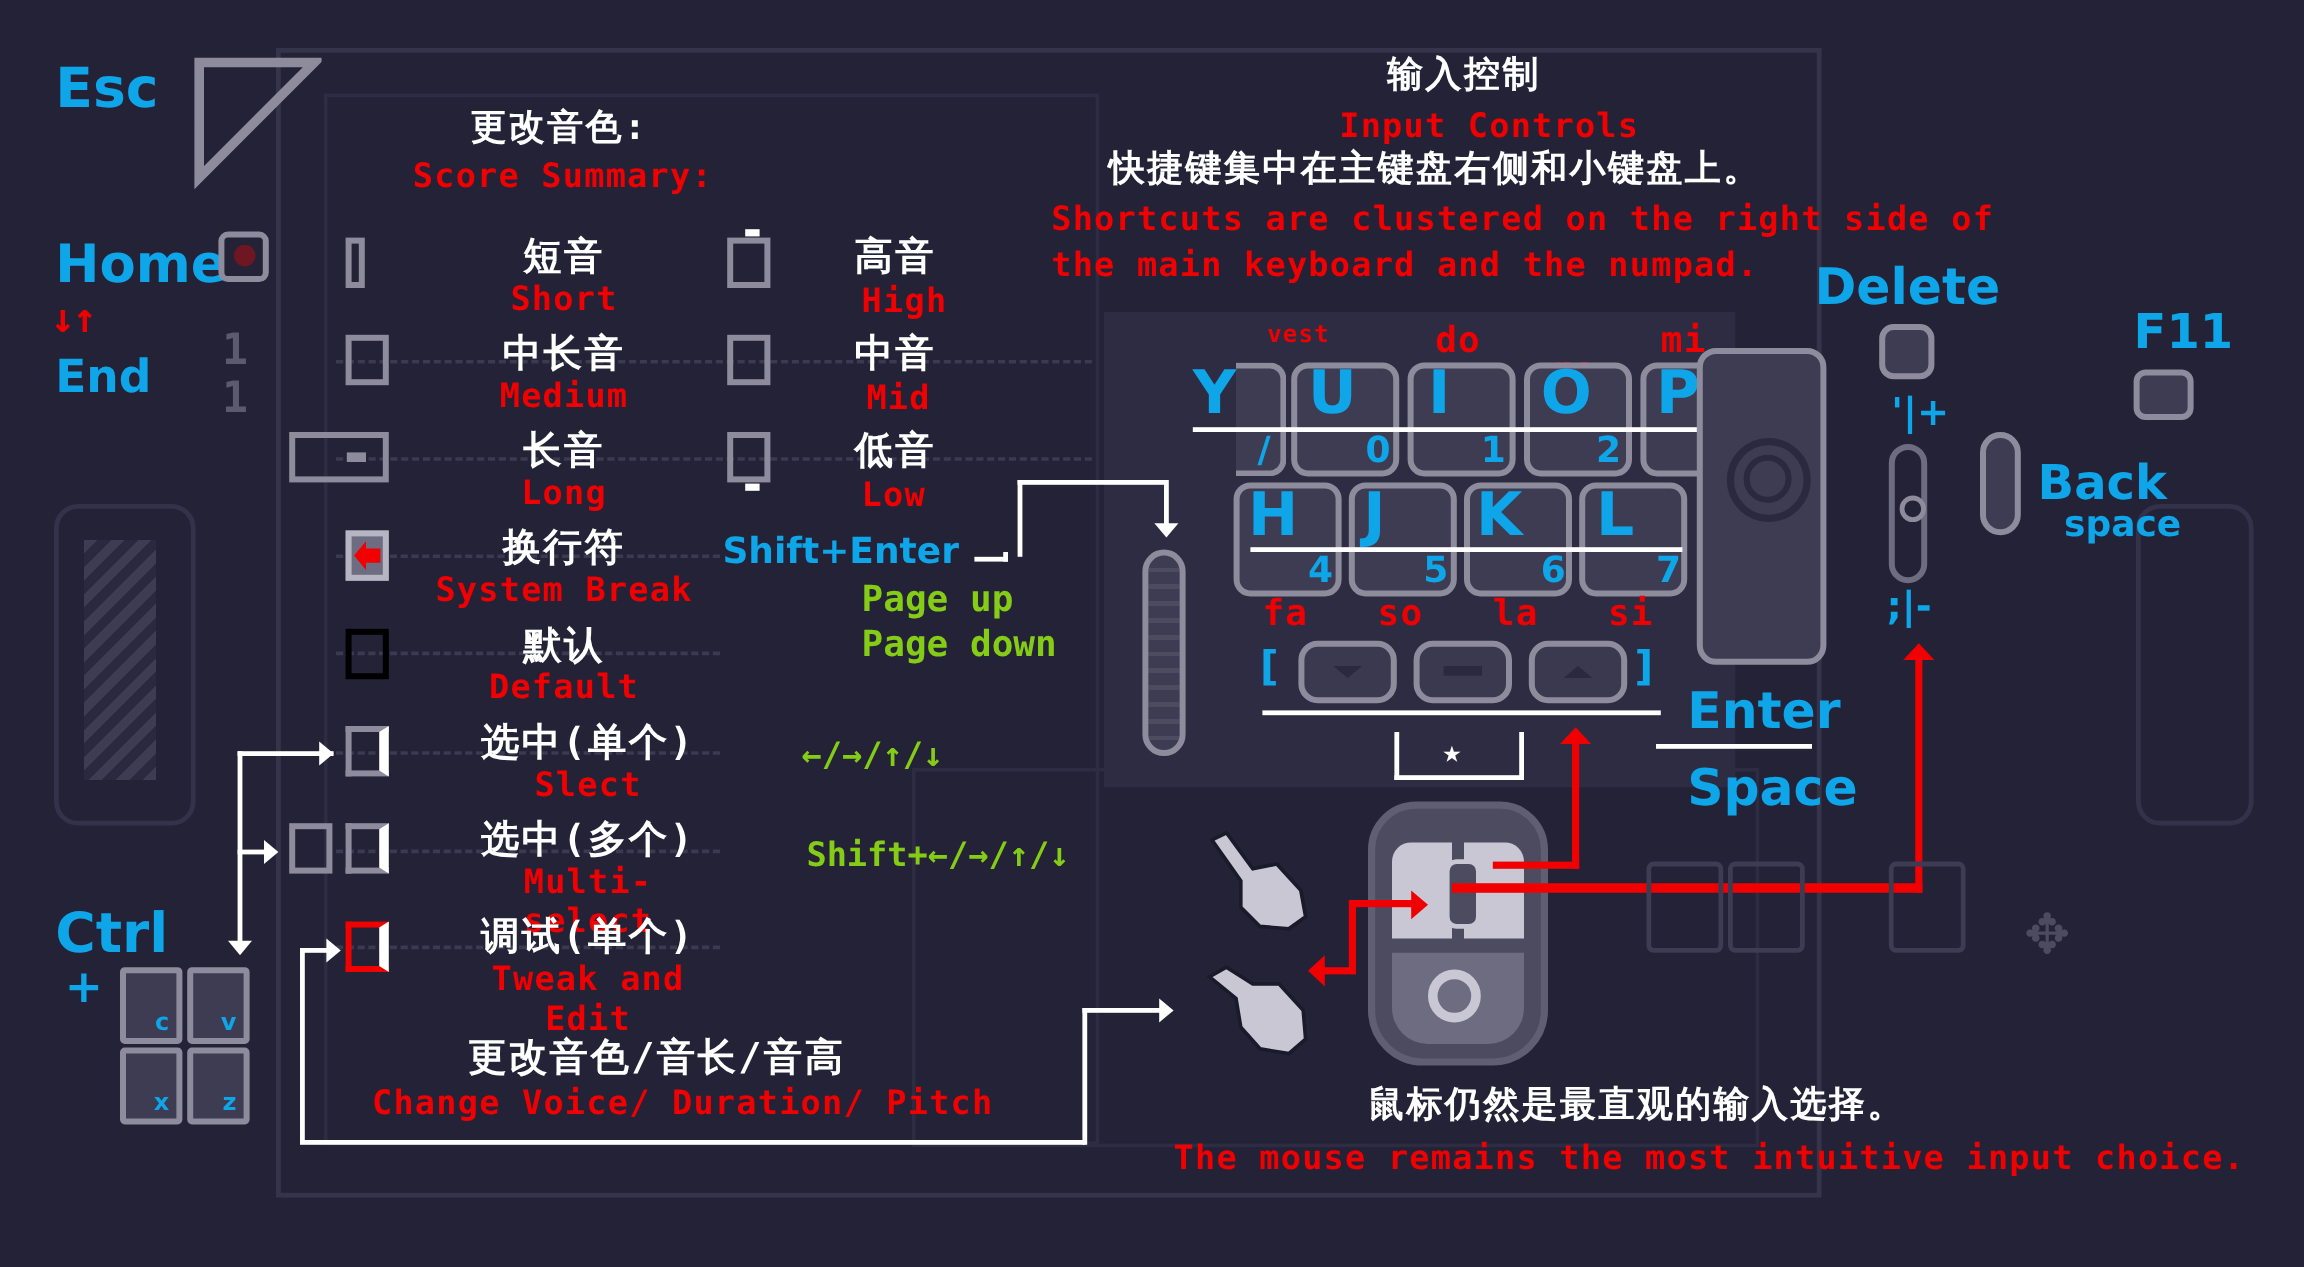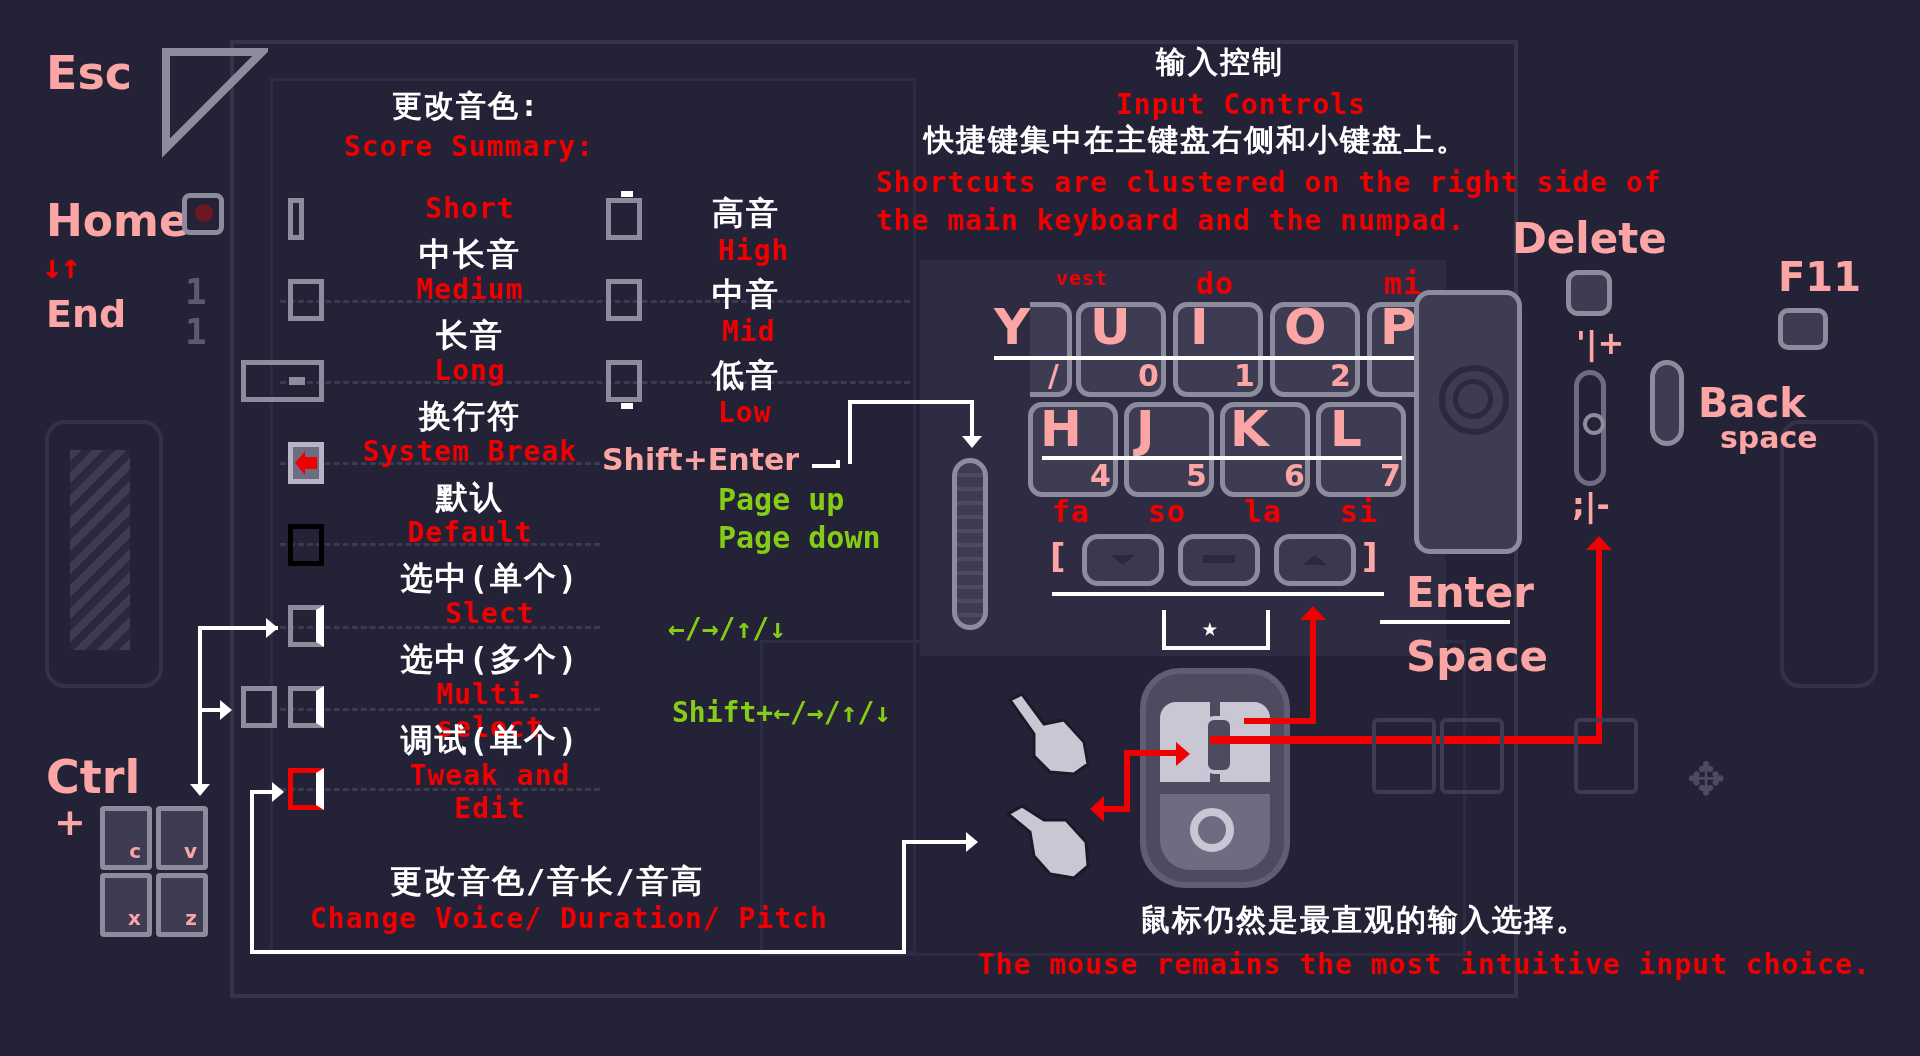--- a/index.html
+++ b/index.html
@@ -3,21 +3,21 @@
 <meta charset="utf-8">
 <style>
   html,body{margin:0;padding:0;}
   body{width:1920px;height:1056px;background:#232236;overflow:hidden;position:relative;
        font-family:"DejaVu Sans Mono","Liberation Mono",monospace;color:#fff;}
   .abs{position:absolute;}
   .frame{position:absolute;border:4px solid #35344a;}
   .frame2{position:absolute;border:3px solid #2d2c42;}
   .zh{color:#fff;font-weight:bold;letter-spacing:2px;}
   .en{color:#f00000;font-weight:bold;letter-spacing:1px;}
-  .key-label{color:#fca5a5;font-weight:bold;font-family:"DejaVu Sans","Liberation Sans",sans-serif;}
+  .key-label{color:#0ea5e9;font-weight:bold;font-family:"DejaVu Sans","Liberation Sans",sans-serif;}
   .grey{color:#84cc16;font-weight:bold;}
   .line-w{position:absolute;background:#fff;}
   .line-r{position:absolute;background:#f00000;}
   .sq{position:absolute;border:5px solid #8e8c9c;box-sizing:border-box;background:transparent;}
   .key{position:absolute;border:5px solid #8e8c9c;border-radius:14px;box-sizing:border-box;background:#3d3c52;}
   .pad{position:absolute;border:5px solid #8e8c9c;border-radius:16px;box-sizing:border-box;background:#3a394f;}
   .dots{position:absolute;border-top:3px dashed #3b3a50;}
   .tag{font-size:28px;}
   .hd{font-size:30px;}
   .row-zh{font-size:32px;}
@@ -87,20 +87,21 @@
       <polygon points="2,16 12,4 12,10 24,10 24,22 12,22 12,28" fill="#f00000"></polygon>
     </svg>
 </div>
 <div class="sq" style="left:288px;top:524px;width:36px;height:42px;border-color:#000;"></div>
 <div class="sq" style="left:288px;top:605px;width:36px;height:42px;border-right:8px solid #fff;"></div>
 <div class="sq" style="left:241px;top:686px;width:36px;height:42px;"></div>
 <div class="sq" style="left:288px;top:686px;width:36px;height:42px;border-right:8px solid #fff;"></div>
 <div class="sq" style="left:288px;top:768px;width:36px;height:42px;border-color:#f00000;border-right:8px solid #fff;"></div>
 
 <div class="abs" style="left:360px;top:192px;width:220px;text-align:center;">
+  <div class="zh row-zh" style="height:40px;">短音</div>
   <div class="en row-en" style="height:41px;">Short</div>
   <div class="zh row-zh" style="height:40px;">中长音</div>
   <div class="en row-en" style="height:41px;">Medium</div>
   <div class="zh row-zh" style="height:40px;">长音</div>
   <div class="en row-en" style="height:41px;">Long</div>
   <div class="zh row-zh" style="height:40px;">换行符</div>
   <div class="en row-en" style="height:41px;">System Break</div>
   <div class="zh row-zh" style="height:40px;">默认</div>
   <div class="en row-en" style="height:41px;">Default</div>
   <div class="zh row-zh" style="height:40px;margin-left:40px;">选中(单个)</div>

